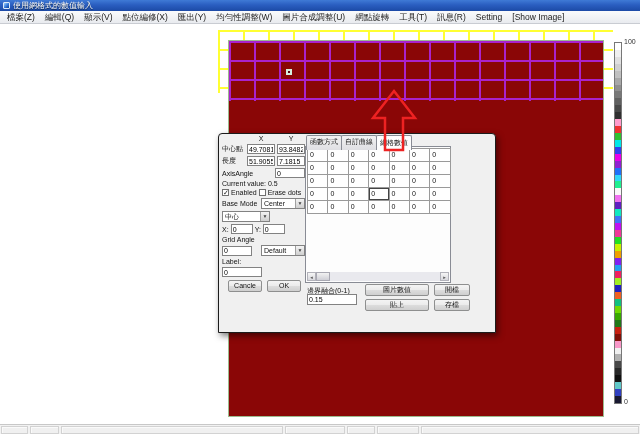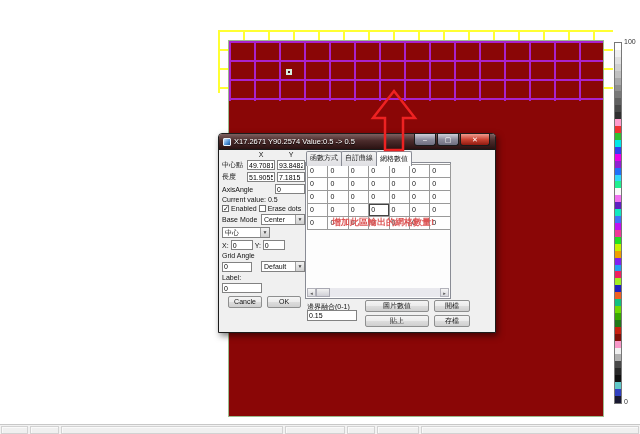--- a/index.html
+++ b/index.html
@@ -118,21 +118,40 @@
   
   .statusbar { position:absolute; left:0; top:424px; width:640px; height:10px; background:#f2f2f2;
     border-top:1px solid #c8c8c8; display:flex; gap:2px; padding:1px 1px 0; }
   .seg { background:#f0f0f0; border:1px solid #d2d2d2; box-shadow:inset 1px 1px 0 #fafafa; }
 </style>
 </head>
 <body>
 
 <div class="screen">
 
-
+  <div class="titlebar">
+    <span class="app-icon"></span>
+    <span class="title-text">使用網格式的數值輸入</span>
+  </div>
+
+  <div class="menubar">
+
+  <span class="menu-item">檔案(Z)</span>
+      <span class="menu-item">編輯(Q)</span>
+      <span class="menu-item">顯示(V)</span>
+      <span class="menu-item">點位編修(X)</span>
+      <span class="menu-item">匯出(Y)</span>
+      <span class="menu-item">均勻性調整(W)</span>
+      <span class="menu-item">圖片合成調整(U)</span>
+      <span class="menu-item">網點旋轉</span>
+      <span class="menu-item">工具(T)</span>
+      <span class="menu-item">訊息(R)</span>
+      <span class="menu-item">Setting</span>
+      <span class="menu-item">[Show Image]</span>
+    </div>
 
   <div class="client">
 
     <div class="yellow-grid"></div>
 
     <div class="canvas">
       <div class="magenta-grid"></div>
       <div class="marker"></div>
     </div>
 
@@ -187,29 +206,20 @@
         <div style="flex: 1 1 0%; background: rgb(40, 40, 40);"></div>
         <div style="flex: 1 1 0%; background: rgb(16, 16, 16);"></div>
         <div style="flex: 1 1 0%; background: rgb(96, 200, 200);"></div>
         <div style="flex: 1 1 0%; background: rgb(48, 64, 192);"></div>
         <div style="flex: 1 1 0%; background: rgb(24, 24, 48);"></div>
       </div>
     <span class="cb-label top">100</span>
     <span class="cb-label bottom">0</span>
 
     <div class="dialog">
-      <div class="dlg-titlebar">
-        <span class="dlg-icon"></span>
-        <span class="dlg-title">X17.2671 Y90.2574 Value:0.5 -&gt; 0.5</span>
-        <span class="dlg-btns">
-          <span class="win-btn">–</span>
-          <span class="win-btn">▢</span>
-          <span class="win-btn close">✕</span>
-        </span>
-      </div>
 
       <div class="dlg-body">
 
         <div class="lpanel">
           <div class="lrow">
             <span class="hdr-sp"></span>
             <span class="hdr-x">X</span>
             <span class="hdr-y">Y</span>
           </div>
           <div class="lrow">
@@ -330,21 +340,20 @@
 
         <span class="blend-label">邊界融合(0-1)</span>
         <input class="tin w50 blend-input" readonly="" value="0.15" style="">
         <span class="btn fbtn imgvals">圖片數值</span>
         <span class="btn fbtn openf">開檔</span>
         <span class="btn fbtn paste">貼上</span>
         <span class="btn fbtn savef">存檔</span>
       </div>
     </div>
 
-    <div class="note">增加此區輸出的網格數量!</div>
     <svg class="arrow" width="50" height="70" viewBox="0 0 50 70">
       <path d="M24,3 L45,30 L33,30 L33,62 L15,62 L15,30 L3,30 Z" fill="none" stroke="#ee2222" stroke-width="2.5" stroke-linejoin="miter"></path>
     </svg>
   </div>
 
   <div class="statusbar" id="statusbar">
       <div class="seg" style="width: 27px;"></div>
       <div class="seg" style="width: 29px;"></div>
       <div class="seg" style="width: 222px;"></div>
       <div class="seg" style="width: 60px;"></div>

